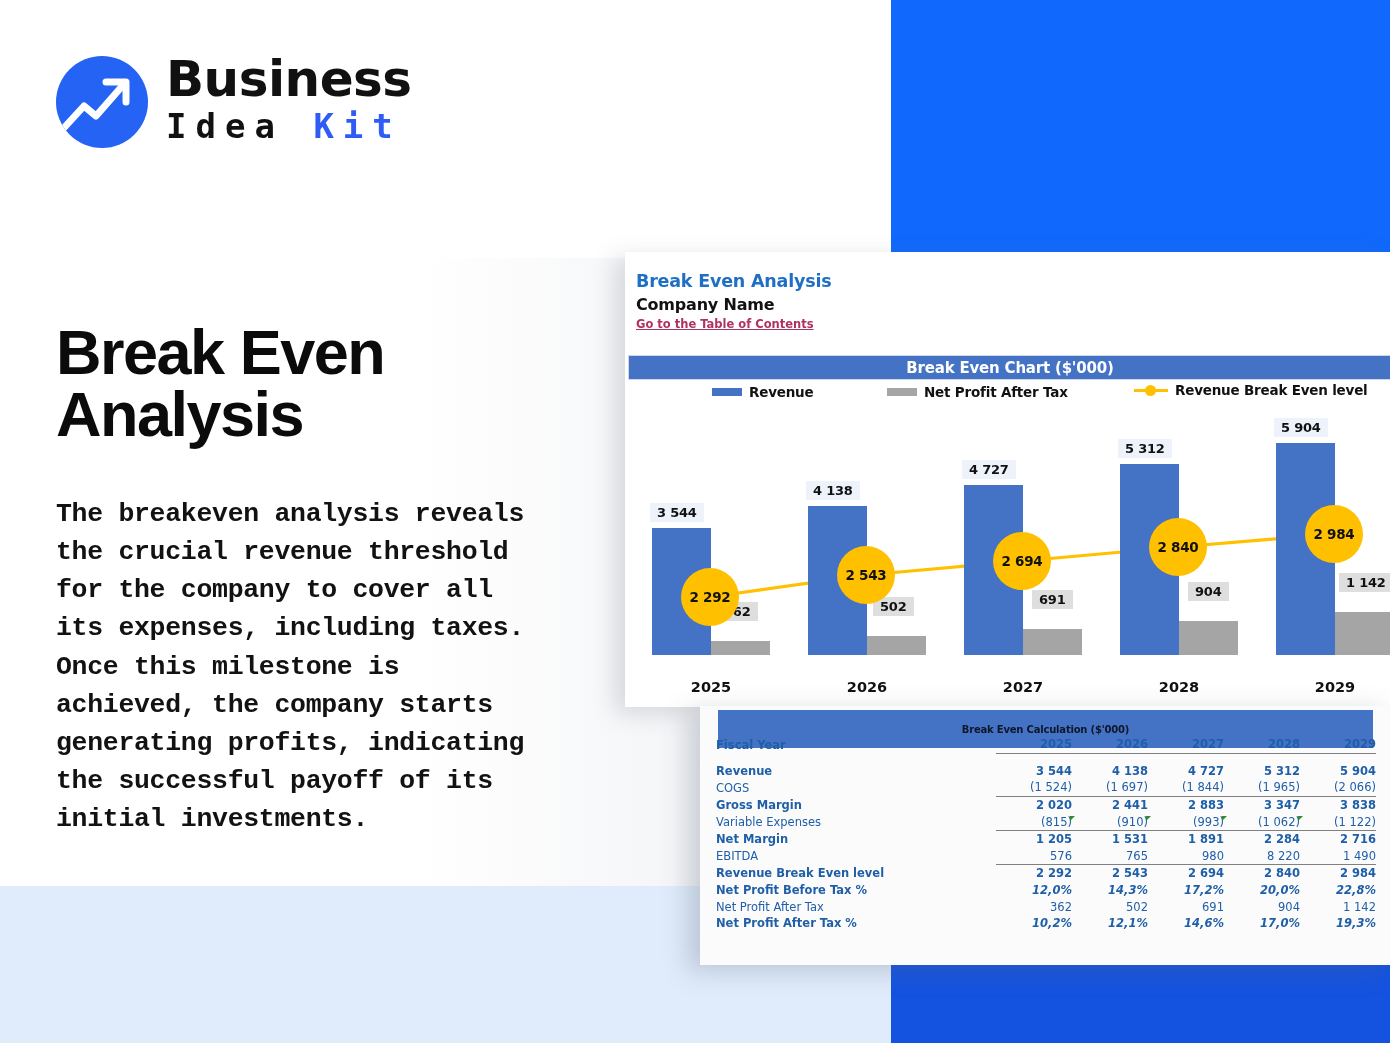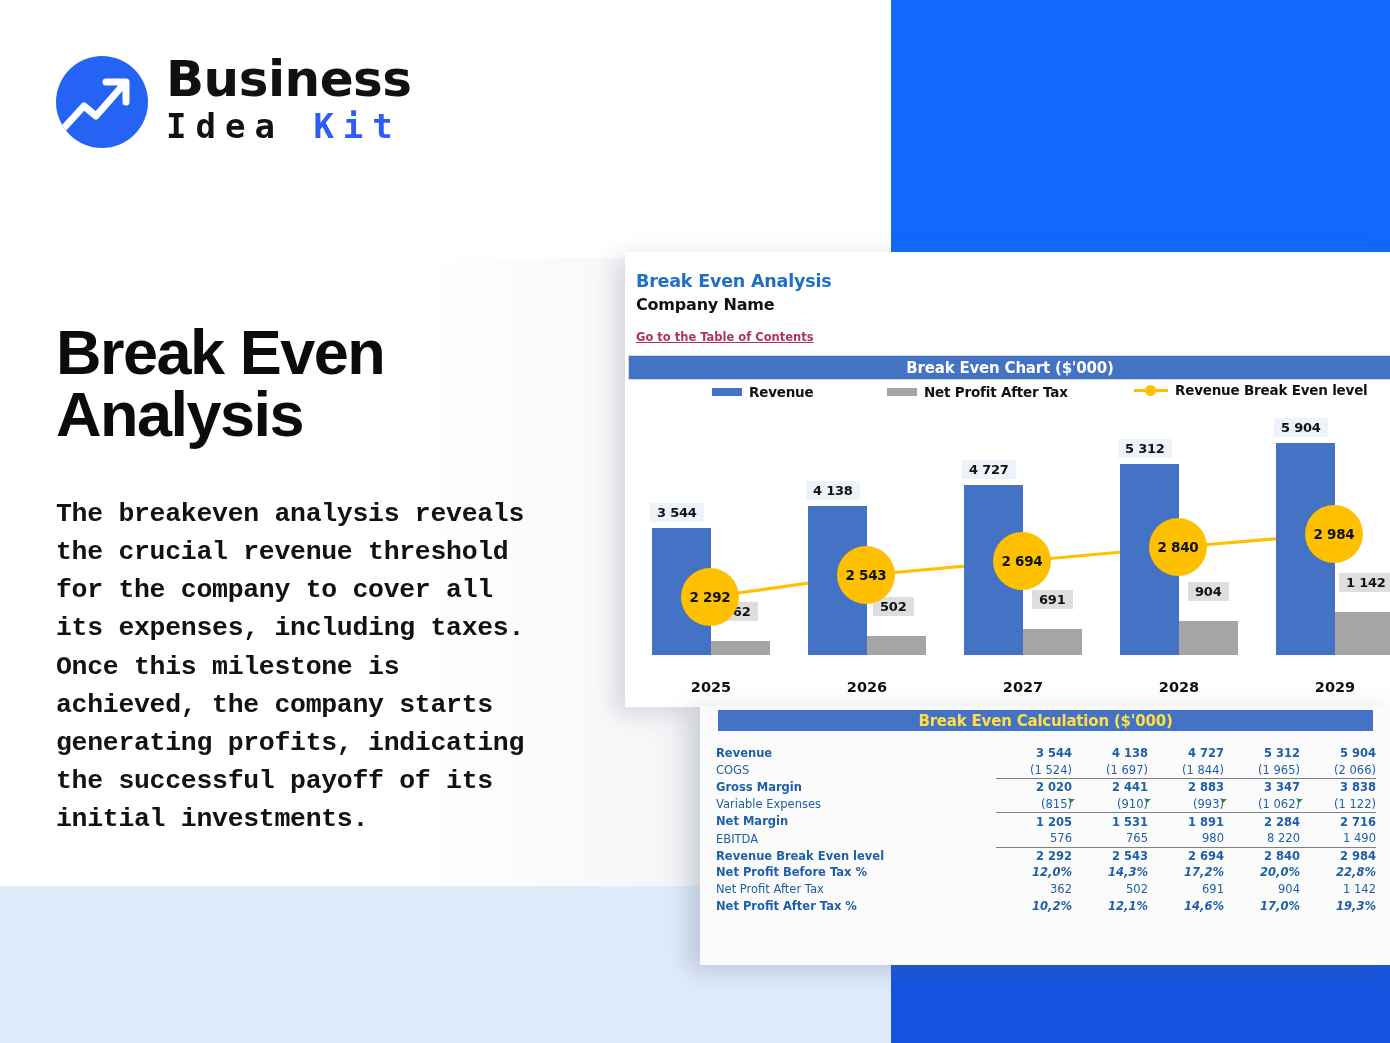--- a/index.html
+++ b/index.html
@@ -69,21 +69,21 @@
     position:absolute;left:11px;top:19px;
     font-size:17.5px;font-weight:bold;color:#1f6fc4;
     font-family:"DejaVu Sans",sans-serif;letter-spacing:-0.2px;
   }
   .sheet-sub{
     position:absolute;left:11px;top:43px;
     font-size:16px;font-weight:bold;color:#111111;
     font-family:"DejaVu Sans",sans-serif;letter-spacing:-0.2px;
   }
   .sheet-link{
-    position:absolute;left:11px;top:78px;
+    position:absolute;left:11px;top:65px;
     font-size:11.5px;font-weight:bold;color:#b03060;
     text-decoration:underline;cursor:pointer;
     font-family:"DejaVu Sans",sans-serif;
   }
 
   .chart-titlebar{
     position:absolute;left:3px;top:103px;width:762px;height:23px;
     background:#4472c4;border:1px solid #cfd8e8;
     color:#ffffff;font-size:15px;font-weight:bold;
     display:flex;align-items:center;justify-content:center;
@@ -138,23 +138,23 @@
     font-family:"DejaVu Sans",sans-serif;
   }
 
   
   .table-card{
     position:absolute;left:700px;top:706px;width:695px;height:259px;
     background:#fbfbfb;
     box-shadow:-12px 6px 24px rgba(90,100,120,0.28);
   }
   .table-titlebar{
-    position:absolute;left:18px;top:4px;width:655px;height:21px;
-    background:#4472c4;color:#fde047;
-    font-size:15px;font-weight:bold;
+    position:absolute;left:18px;top:4px;width:655px;height:38px;
+    background:#4472c4;color:#0f172a;
+    font-size:10px;font-weight:bold;
     display:flex;align-items:center;justify-content:center;
     font-family:"DejaVu Sans",sans-serif;letter-spacing:-0.2px;
   }
   table.calc{
     position:absolute;left:16px;top:30px;width:660px;border-collapse:collapse;
     font-family:"DejaVu Sans",sans-serif;
   }
   table.calc th,table.calc td{padding:0;}
   table.calc .lab{
     text-align:left;font-size:11.5px;color:#1f5fa8;white-space:nowrap;
@@ -267,20 +267,28 @@
 
     </div>
   </div>
 </div>
 
 <div class="table-card">
   <div class="table-titlebar">Break Even Calculation ($'000)</div>
 
   <table class="calc">
     <tbody>
+        <tr class="hdr">
+      <td class="lab">Fiscal Year</td>
+      <td class="num">2025</td>
+      <td class="num">2026</td>
+      <td class="num">2027</td>
+      <td class="num">2028</td>
+      <td class="num">2029</td>
+    </tr>
     <tr class="spacer">
           <td colspan="6"></td>
         </tr>
 
     <tr class="b">
       <td class="lab">Revenue</td>
       <td class="num">3 544</td>
       <td class="num">4 138</td>
       <td class="num">4 727</td>
       <td class="num">5 312</td>

